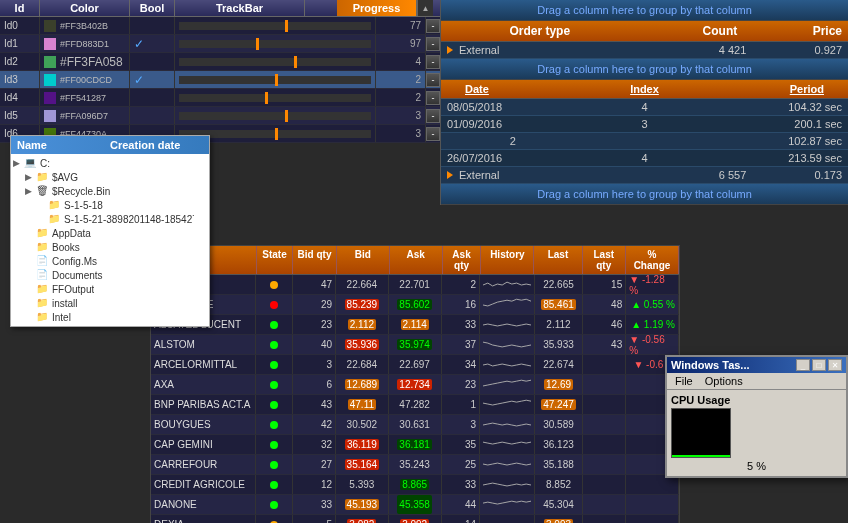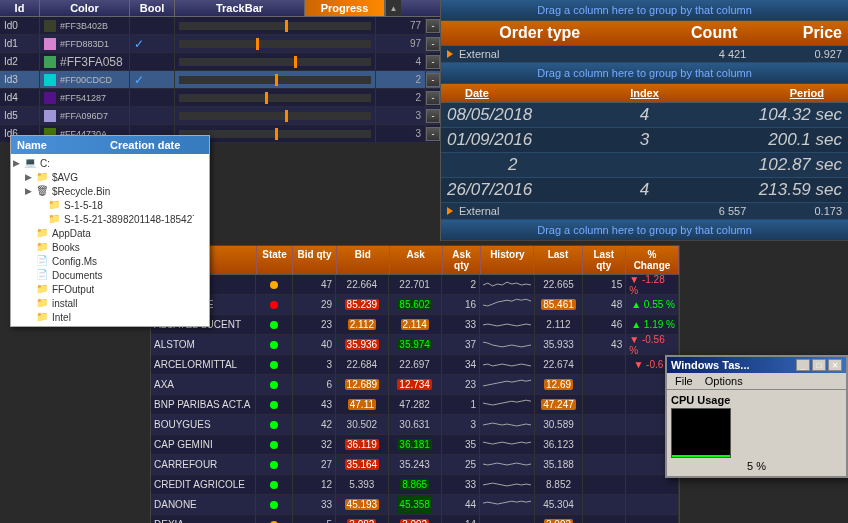--- a/index.html
+++ b/index.html
@@ -23,21 +23,21 @@
       padding: 2px 4px;
       border-right: 1px solid #666;
       font-size: 11px;
       font-weight: bold;
       text-align: center;
     }
     .col-id { width: 40px; }
     .col-color { width: 90px; }
     .col-bool { width: 45px; }
     .col-trackbar { width: 130px; }
-    .col-progress { width: 80px; background: linear-gradient(to right, #cc6600, #ff8800); }
+    .col-progress { width: 80px; background: linear-gradient(to right, #cc6600, #ff8800); margin-left: 32px; }
 
     .grid-row {
       display: flex;
       align-items: center;
       border-bottom: 1px solid #2a2a3a;
       height: 18px;
     }
     .grid-row:nth-child(odd) { background: #1e1e3a; }
     .grid-row:nth-child(even) { background: #252545; }
     .grid-row.selected { background: #3a5a8a; }
@@ -112,21 +112,21 @@
     }
 
     .order-table-header {
       display: flex;
       background: linear-gradient(to bottom, #cc6600, #aa4400);
       border-bottom: 1px solid #555;
     }
     .order-header-cell {
       color: #fff;
       padding: 3px 6px;
-      font-size: 16px;
+      font-size: 12px;
       font-weight: bold;
       text-align: center;
     }
     .oc-type { flex: 2; }
     .oc-count { flex: 1; text-align: right; }
     .oc-price { flex: 1; text-align: right; }
 
     .drag-header2 {
       background: linear-gradient(to bottom, #2a5a8a, #1a3a5a);
       color: #7af;
@@ -152,21 +152,21 @@
     .hc-index { flex: 1; text-align: center; }
     .hc-period { flex: 2; text-align: right; }
 
     .history-row {
       display: flex;
       padding: 2px 6px;
       border-bottom: 1px solid #2a4a6a;
     }
     .history-row:nth-child(odd) { background: #1e3550; }
     .history-row:nth-child(even) { background: #1a2f45; }
-    .history-cell { color: #ccc; font-size: 17px; font-style: italic; }
+    .history-cell { color: #ccc; font-size: 11px; }
     .history-cell.center { text-align: center; }
     .history-cell.right { text-align: right; }
 
     
     .external-row {
       display: flex;
       padding: 2px 6px;
       background: #1e3550;
       border-bottom: 1px solid #2a4a6a;
       align-items: center;

